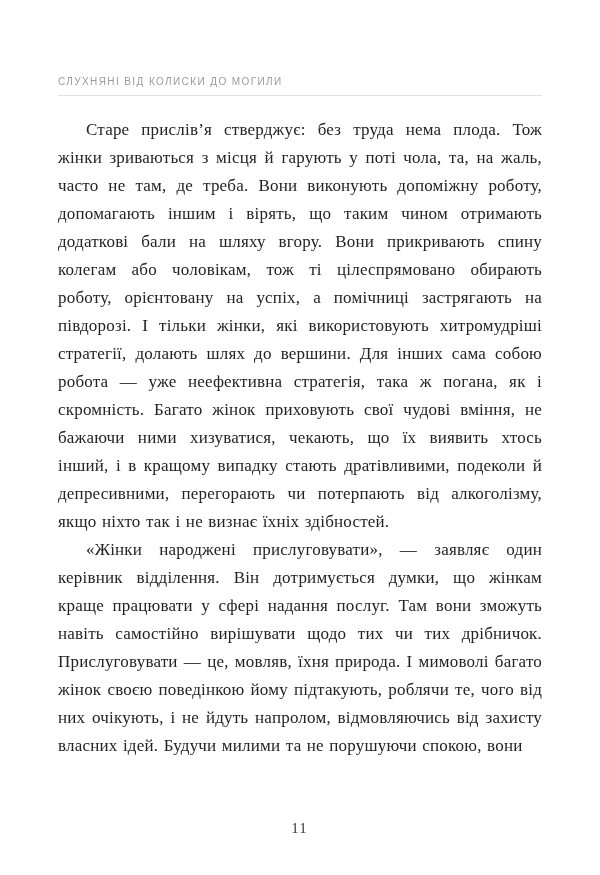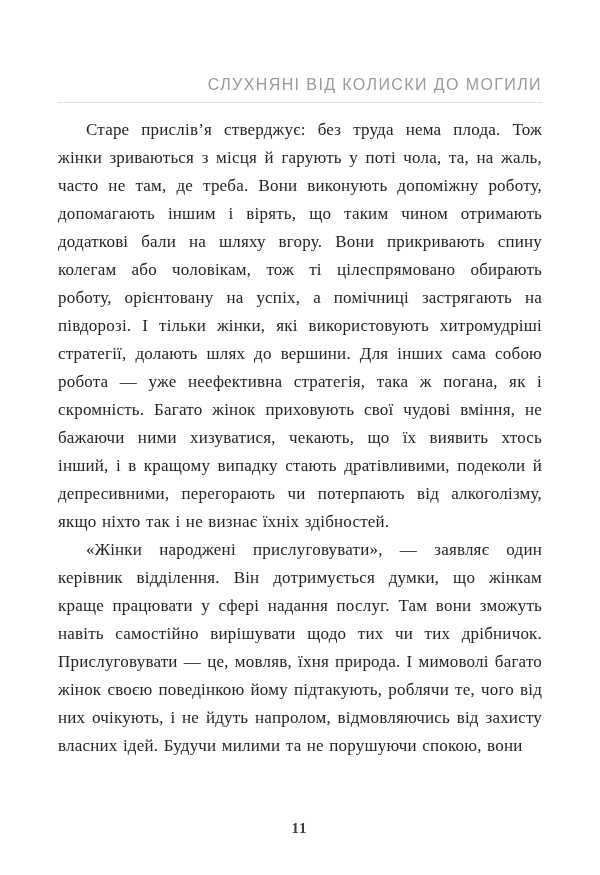--- a/index.html
+++ b/index.html
@@ -19,23 +19,22 @@
     position: absolute;
     inset: 0;
   }
   .running-head {
     position: absolute;
     top: 76px;
     left: 58px;
     right: 58px;
   }
   .running-head-text {
-    text-align: right;
     font-family: "Liberation Sans", "DejaVu Sans", sans-serif;
-    font-size: 16px;
+    font-size: 10px;
     font-weight: 400;
     letter-spacing: 1.4px;
     color: #9a9a9a;
     text-transform: uppercase;
   }
   .running-head-rule {
     margin-top: 8px;
     border-top: 1px solid #e2e2e2;
     height: 0;
   }
@@ -54,21 +53,20 @@
   }
   .text-block p {
     margin: 0;
     text-indent: 28px;
   }
   .page-footer {
     position: absolute;
     left: 0;
     right: 1px;
     bottom: 38px;
-    font-weight: bold;
   }
   .page-number {
     text-align: center;
     font-size: 15px;
     letter-spacing: 1px;
     color: #3d3d3d;
   }
 </style>
 </head>
 <body>

